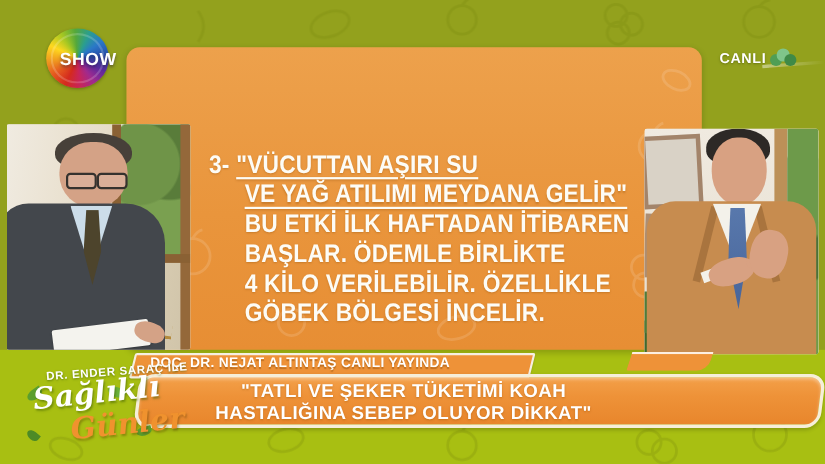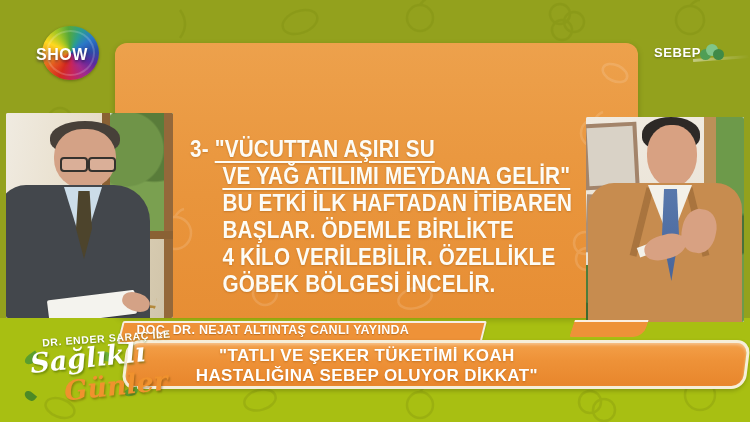--- a/index.html
+++ b/index.html
@@ -83,21 +83,21 @@
     background:conic-gradient(from 205deg,
       #d42a1e,#e4571f,#f09b1f,#ffd81f,#a8c822,#55a83a,#2a9e8f,#2a78c8,
       #2a4ea8,#5c2a9e,#a02a8e,#c8245a,#d42a1e);
     box-shadow:0 1px 3px rgba(0,0,0,.3);
   }
   .show-flower::after{
     content:"";position:absolute;left:4px;top:4px;right:4px;bottom:4px;border-radius:50%;
     box-shadow:inset 0 0 0 2px rgba(255,255,255,.18);
   }
   .show-word{
-    position:absolute;left:-2px;top:22px;width:70px;text-align:left;color:#fff;
+    position:absolute;left:-2px;top:22px;width:70px;text-align:right;color:#fff;
     font-weight:900;font-size:16px;letter-spacing:.5px;
     text-shadow:0 2px 3px rgba(40,20,60,.55);
   }
 
   
   .live-badge{left:654px;top:45px;color:#fff;font-weight:800;font-size:13px;
     letter-spacing:.6px;text-shadow:0 1px 2px rgba(60,70,0,.5);}
   .live-streak{left:693px;top:57px;width:57px;height:3px;transform:rotate(-4deg);
     background:linear-gradient(90deg,rgba(255,255,255,.45),rgba(255,255,255,0));}
   .broccoli{left:700px;top:44px;width:24px;height:18px;}
@@ -262,21 +262,21 @@
     <div class="top">DR. ENDER SARAÇ İLE</div>
     <div class="script l2">Sağlıklı</div>
     <div class="script l3">Günler</div>
   </div>
 
   <div class="abs show-logo">
     <div class="show-flower"></div>
     <div class="show-word">SHOW</div>
   </div>
 
-  <div class="abs live-badge">SEBEP</div>
+  <div class="abs live-badge">CANLI</div>
   <div class="abs live-streak"></div>
   <div class="abs broccoli">
     <i class="b1"></i>
       <i class="b2"></i>
       <i class="b3"></i>
   </div>
 
 </div>
 
 </body></html>

